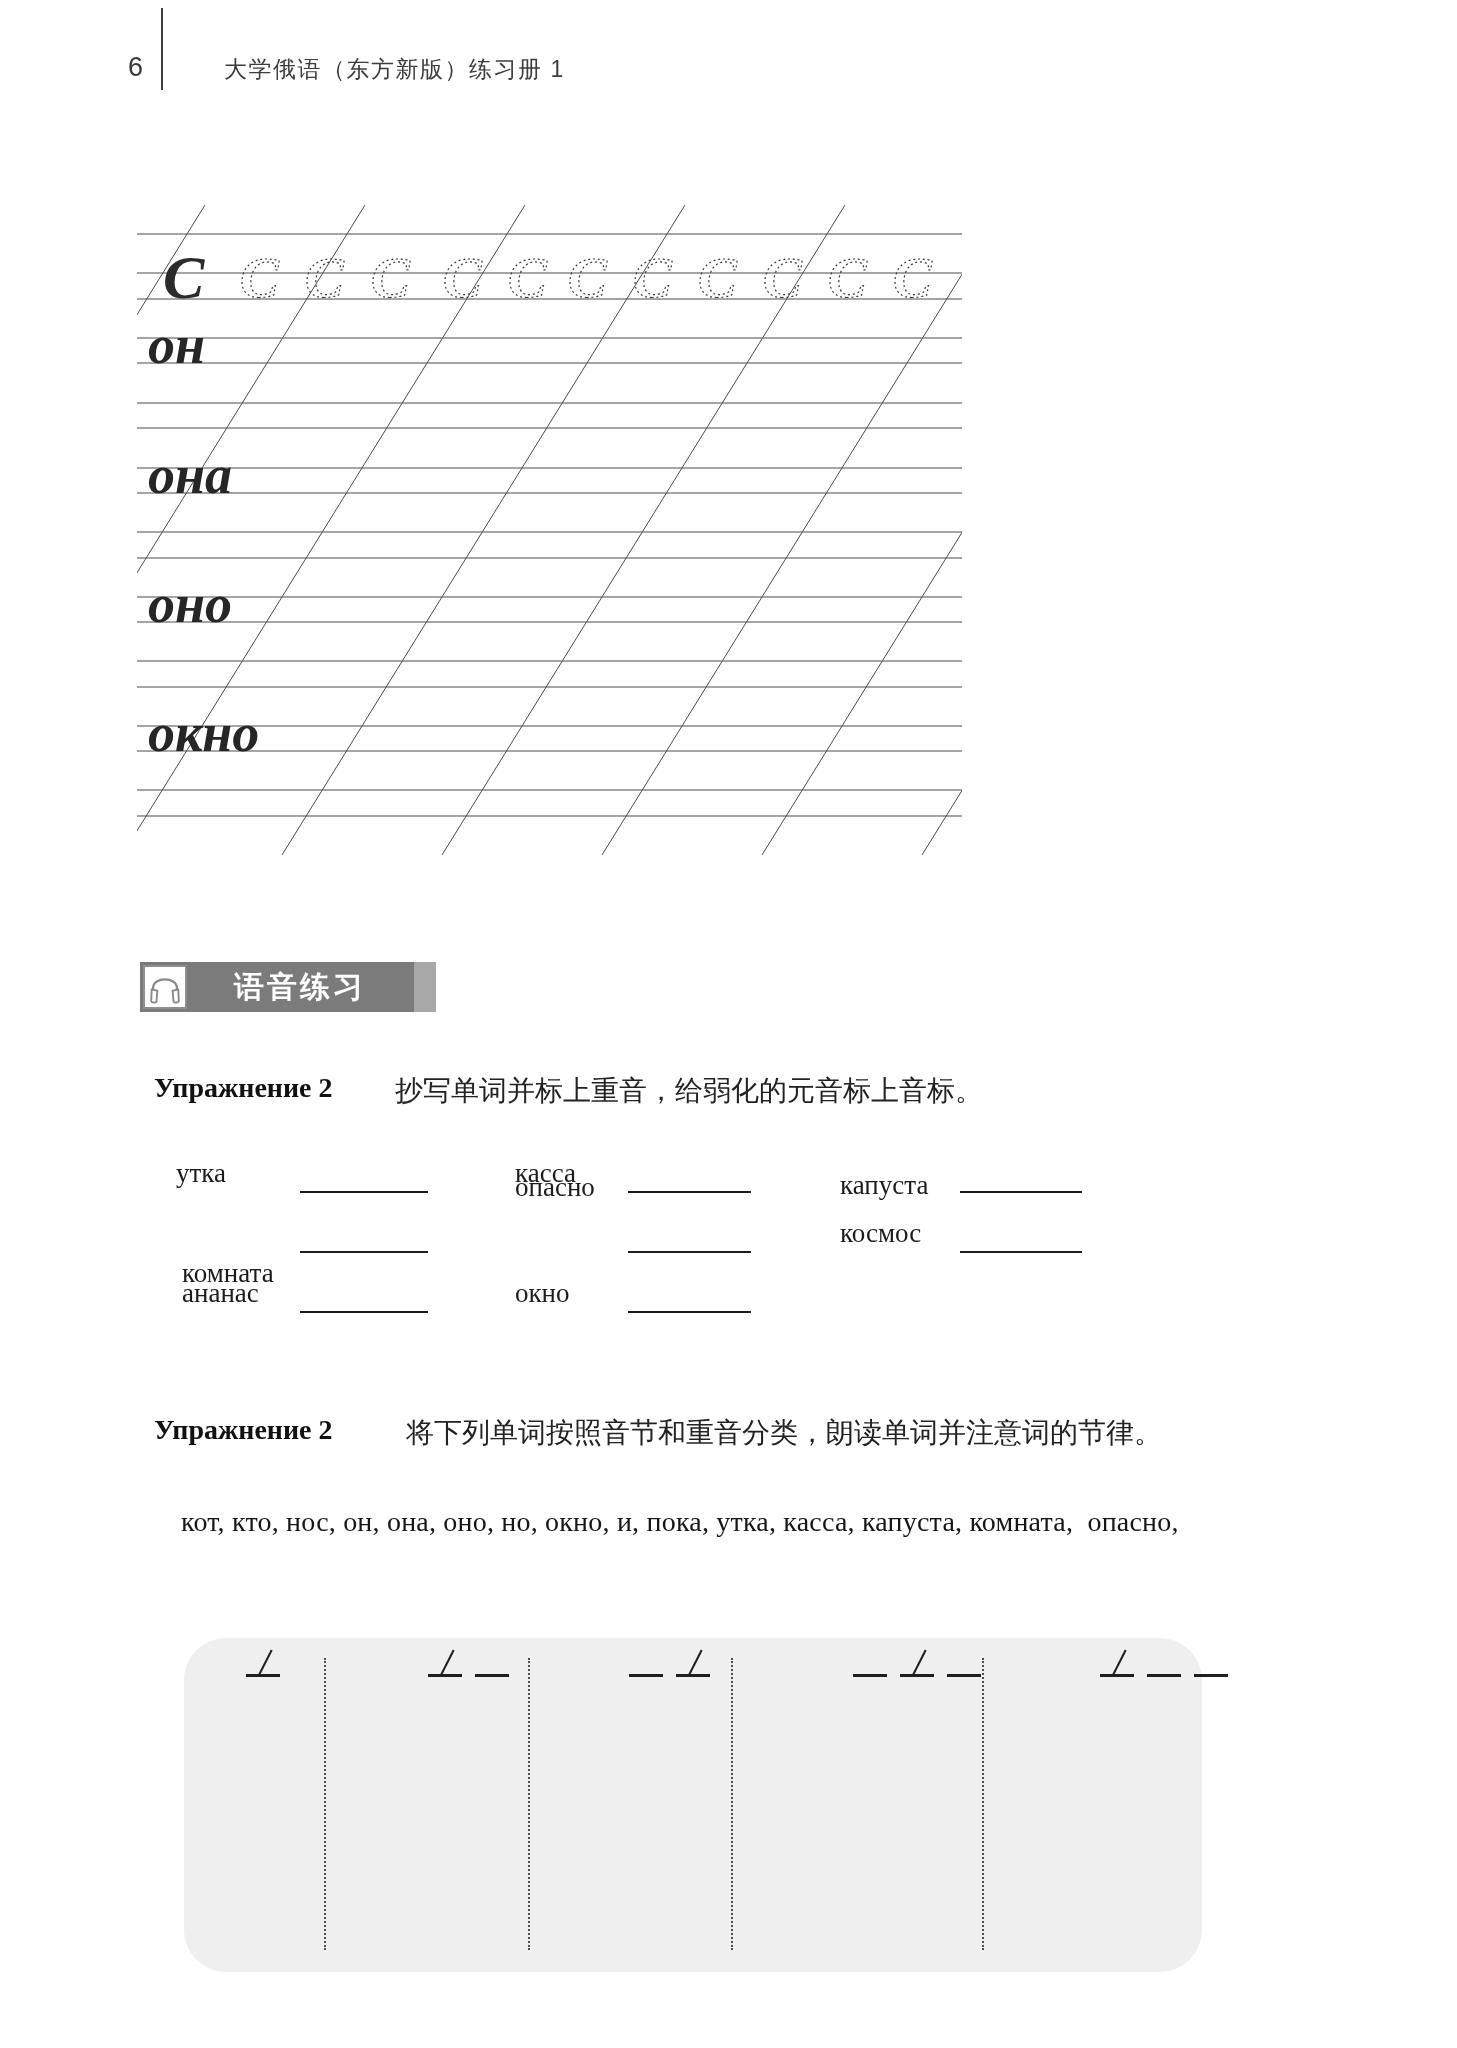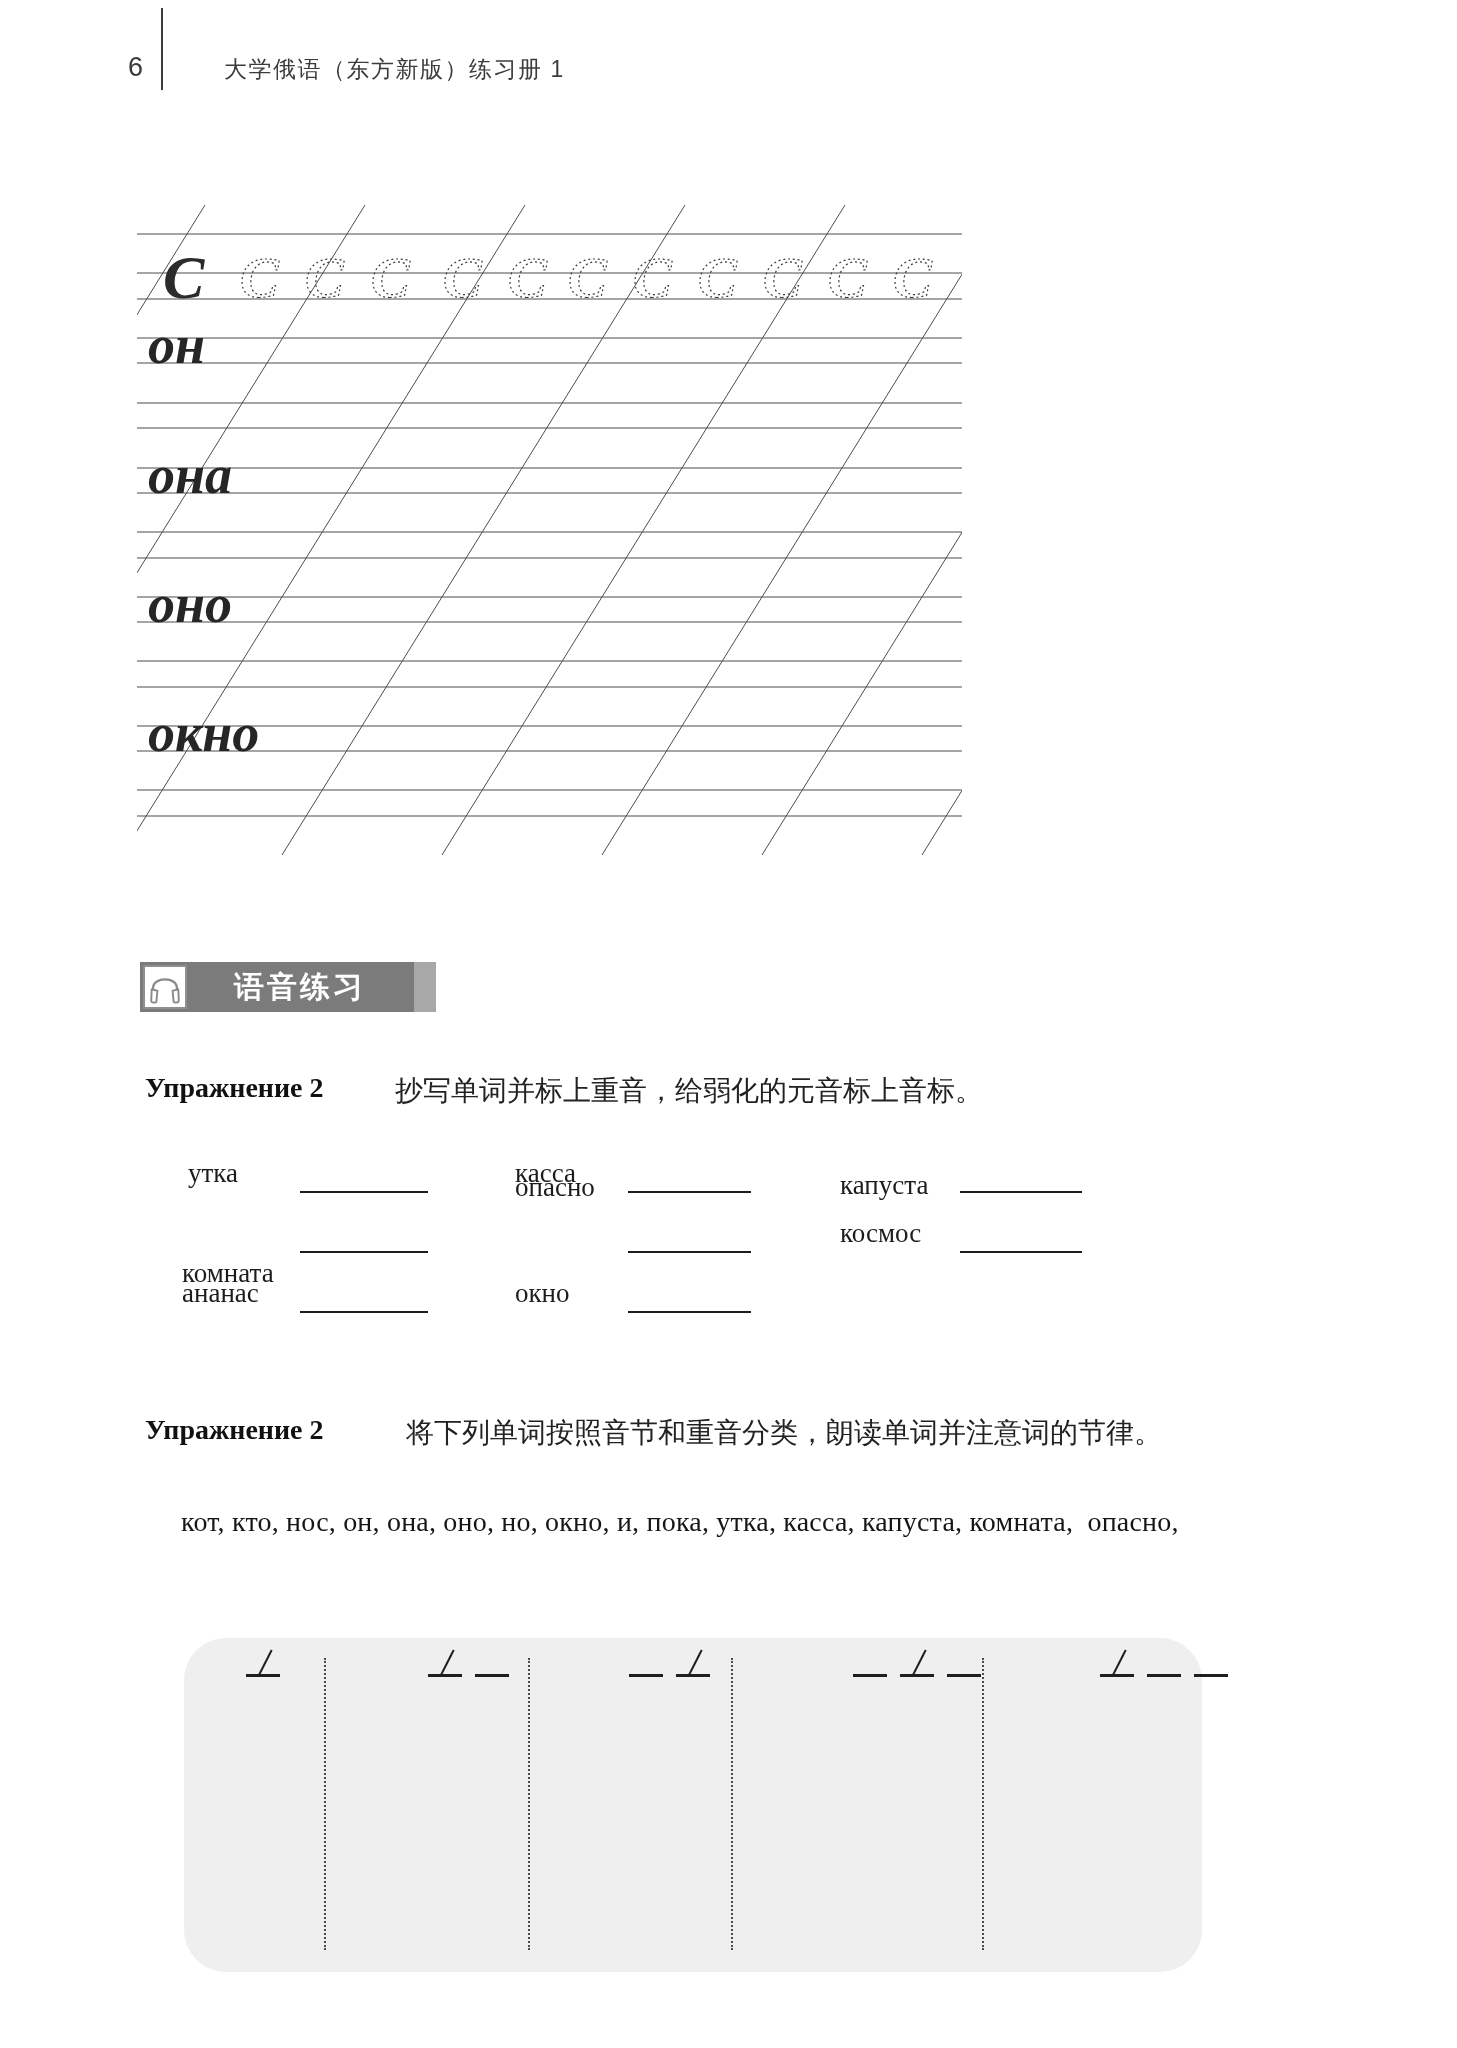--- a/index.html
+++ b/index.html
@@ -18,21 +18,21 @@
   #grid-svg{left:0;top:0;}
   
   #section-bar{left:140px;top:962px;width:296px;height:50px;background:#7b7b7b;}
   #section-icon-box{position:absolute;left:3px;top:3px;width:44px;height:44px;background:#ffffff;
     border:2px solid #8f8f8f;box-sizing:border-box;display:flex;align-items:center;justify-content:center;}
   #section-bar-cap{position:absolute;right:0;top:0;width:22px;height:50px;background:#a8a8a8;}
   #section-title{position:absolute;left:52px;right:28px;top:0;height:50px;line-height:50px;
     text-align:center;color:#ffffff;font-size:30px;font-weight:bold;letter-spacing:3px;
     font-family:"Liberation Sans","DejaVu Sans",sans-serif;}
   
-  .ex-label{font-size:28px;font-weight:bold;color:#111;}
+  .ex-label{font-size:28px;font-weight:bold;color:#111;margin-left:9px;}
   .ex-instruction{font-size:28px;color:#222;text-align:center;}
   
   .w-word{position:absolute;font-size:27px;color:#1c1c1c;}
   .w-blank{position:absolute;border-bottom:2px solid #1c1c1c;height:0;}
   
   .word-list-line{position:absolute;left:181px;font-size:28px;color:#161616;white-space:pre;letter-spacing:.2px;}
   
   #class-box{left:184px;top:1638px;width:1018px;height:334px;background:#efeff0;border-radius:42px;}
   .col-sep{position:absolute;top:20px;height:292px;width:0;border-left:2px dotted #4c4c4c;}
   .dash{position:absolute;height:3px;background:#1f1f1f;}
@@ -108,21 +108,21 @@
         <path d="M34 22.5 L28 24 L29 35 C29 37 35 37 34.5 34 Z" fill="#ffffff" stroke="#8a8a8a" stroke-width="2"></path>
       </svg>
     </div>
     <div id="section-title">语音练习</div>
     <div id="section-bar-cap"></div>
   </div>
 
   <div class="abs ex-label" style="left:145px;top:1072px;">Упражнение 2</div>
   <div class="abs ex-instruction" style="left:395px;top:1072px;">抄写单词并标上重音，给弱化的元音标上音标。</div>
   <div class="abs" id="ex2-grid" style="left:0;top:0;">
-      <div class="w-word" style="left: 188px; top: 1158px;">утка</div>
+      <div class="w-word" style="left: 176px; top: 1158px;">утка</div>
       <div class="w-blank" style="left: 300px; top: 1191px; width: 128px;"></div>
       <div class="w-word" style="left: 515px; top: 1158px;">касса</div>
       <div class="w-blank" style="left: 628px; top: 1191px; width: 123px;"></div>
       <div class="w-word" style="left: 840px; top: 1158px; margin-top: 12px;">капуста</div>
       <div class="w-blank" style="left: 960px; top: 1191px; width: 122px;"></div>
       <div class="w-word" style="left: 182px; top: 1218px; margin-top: 40px;">комната</div>
       <div class="w-blank" style="left: 300px; top: 1251px; width: 128px;"></div>
       <div class="w-word" style="left: 515px; top: 1172px;">опасно</div>
       <div class="w-blank" style="left: 628px; top: 1251px; width: 123px;"></div>
       <div class="w-word" style="left: 840px; top: 1218px;">космос</div>

